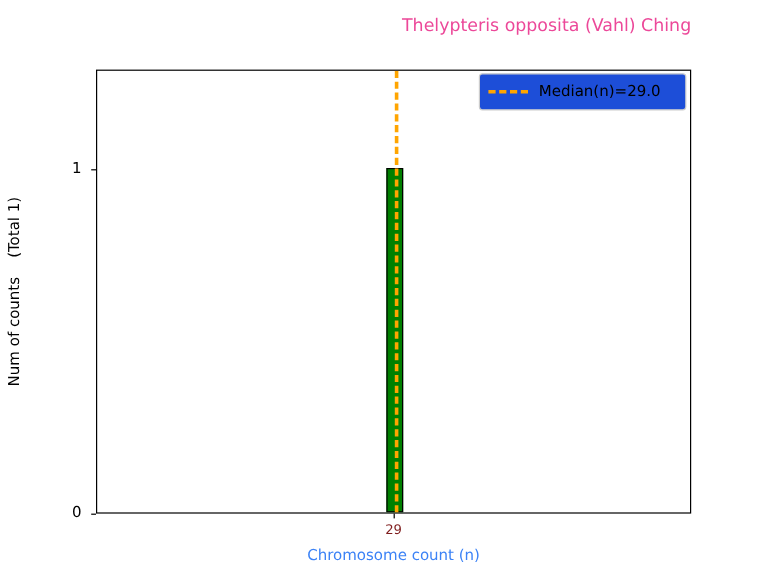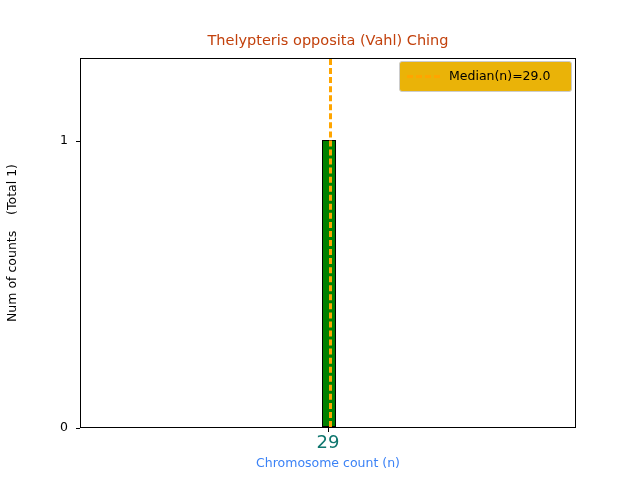--- a/index.html
+++ b/index.html
@@ -21,26 +21,26 @@
     left: 0; top: 0;
     width: 640px;
     height: 480px;
     background: #ffffff;
   }
 
   
   #chart-title {
     position: absolute;
     left: 80px;
-    top: 31px;
+    top: 13px;
     width: 496px;
-    text-align: center;
+    text-align: right;
     font-size: 14.5px;
     line-height: 18px;
-    color: #c2410c;
+    color: #ec4899;
     white-space: nowrap;
   }
 
   
   #plot-area {
     position: absolute;
     left: 80px;
     top: 58px;
     width: 496px;
     height: 370px;
@@ -90,24 +90,24 @@
   .xtick-mark {
     position: absolute;
     top: 428px;
     height: 4px;
     width: 0;
     border-left: 1.2px solid #000000;
   }
   .xtick-label {
     position: absolute;
     top: 435px;
-    font-size: 18px;
+    font-size: 11px;
     line-height: 14px;
     text-align: center;
-    color: #0f766e;
+    color: #7f1d1d;
     white-space: nowrap;
     transform: translateX(-50%);
   }
 
   
   #xlabel {
     position: absolute;
     left: 80px;
     top: 455px;
     width: 496px;
@@ -136,21 +136,21 @@
     white-space: pre;
   }
 
   
   #legend {
     position: absolute;
     left: 399px;
     top: 61px;
     width: 173px;
     box-sizing: border-box;
-    background: #eab308;
+    background: #1d4ed8;
     border: 1px solid #cccccc;
     border-radius: 3px;
     padding: 5px 7px 6px 7px;
   }
   .legend-row {
     display: flex;
     align-items: center;
     height: 18px;
   }
   .legend-swatch {

